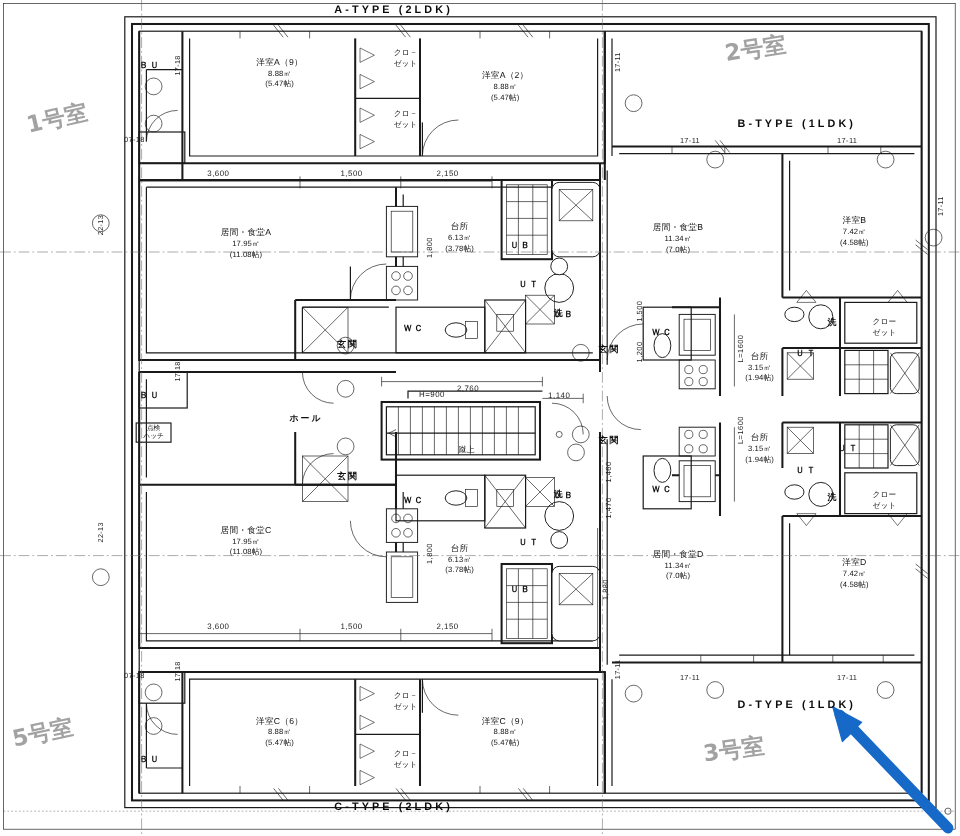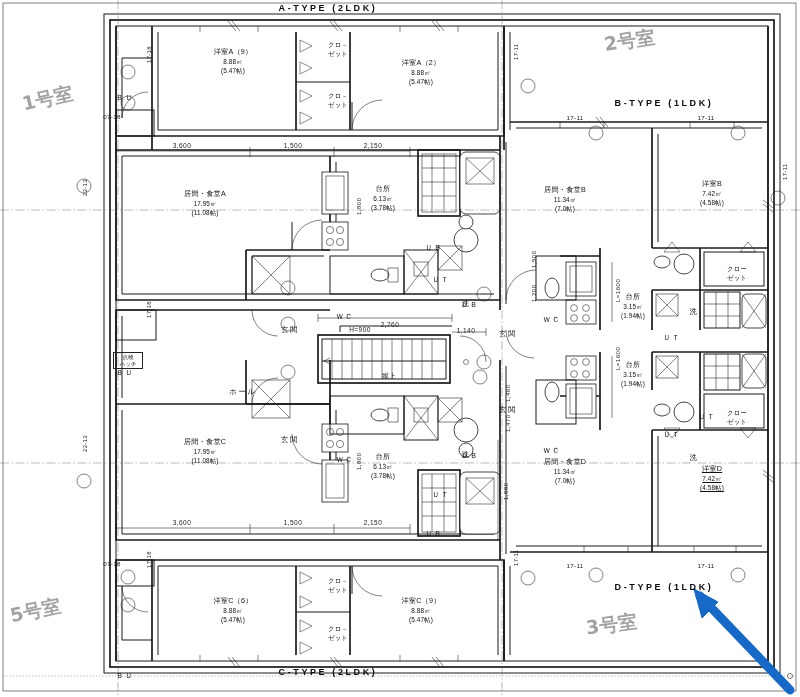--- a/index.html
+++ b/index.html
@@ -13,21 +13,21 @@
   .t{position:absolute;white-space:pre;color:#111;line-height:1.05;}
   .rm{font-size:7.2px;letter-spacing:.2px;}
   .rm-s{font-size:6.4px;letter-spacing:.1px;}
   .ttl{font-size:9px;letter-spacing:2.6px;font-weight:700;color:#0b0b0b;}
   .dim{font-size:6.6px;letter-spacing:.4px;color:#222;}
   .dimv{font-size:6.2px;letter-spacing:.4px;color:#222;
         transform-origin:0 0;transform:rotate(-90deg);}
   .tag{font-size:6.2px;letter-spacing:.3px;color:#222;}
   .tagv{font-size:6px;letter-spacing:.3px;color:#222;
         transform-origin:0 0;transform:rotate(-90deg);}
-  .abbr{font-size:7.4px;letter-spacing:1.6px;font-weight:400;margin-top:43px;}
+  .abbr{font-size:7.4px;letter-spacing:1.6px;font-weight:700;}
   .cen{text-align:center;transform:translateX(-50%);}
   .hand{position:absolute;color:#8e8e8e;font-size:19px;font-weight:700;
         font-family:"DejaVu Sans",sans-serif;white-space:pre;
         opacity:.82;}
   .boxlbl{position:absolute;border:1px solid #222;font-size:5.6px;
           text-align:center;line-height:1.18;padding:1px 1px;color:#111;}
 </style>
 </head>
 <body>
 
@@ -470,21 +470,21 @@
         <div class="t rm cen" style="left: 421px; top: 59px;"><div>洋室A（2）</div><div class="rm-s" style="margin-top:3px">8.88㎡</div><div class="rm-s" style="margin-top:3px">(5.47帖)</div></div>
         <div class="t rm cen" style="left: 205px; top: 190px;"><div>居間・食堂A</div><div class="rm-s" style="margin-top:3px">17.95㎡</div><div class="rm-s" style="margin-top:3px">(11.08帖)</div></div>
         <div class="t rm cen" style="left: 383px; top: 185px;"><div>台所</div><div class="rm-s" style="margin-top:3px">6.13㎡</div><div class="rm-s" style="margin-top:3px">(3.78帖)</div></div>
         <div class="t rm cen" style="left: 565px; top: 186px;"><div>居間・食堂B</div><div class="rm-s" style="margin-top:3px">11.34㎡</div><div class="rm-s" style="margin-top:3px">(7.0帖)</div></div>
         <div class="t rm cen" style="left: 712px; top: 180px;"><div>洋室B</div><div class="rm-s" style="margin-top:3px">7.42㎡</div><div class="rm-s" style="margin-top:3px">(4.58帖)</div></div>
         <div class="t rm cen" style="left: 633px; top: 293px;"><div>台所</div><div class="rm-s" style="margin-top:3px">3.15㎡</div><div class="rm-s" style="margin-top:3px">(1.94帖)</div></div>
         <div class="t rm cen" style="left: 633px; top: 361px;"><div>台所</div><div class="rm-s" style="margin-top:3px">3.15㎡</div><div class="rm-s" style="margin-top:3px">(1.94帖)</div></div>
         <div class="t rm cen" style="left: 205px; top: 438px;"><div>居間・食堂C</div><div class="rm-s" style="margin-top:3px">17.95㎡</div><div class="rm-s" style="margin-top:3px">(11.08帖)</div></div>
         <div class="t rm cen" style="left: 383px; top: 453px;"><div>台所</div><div class="rm-s" style="margin-top:3px">6.13㎡</div><div class="rm-s" style="margin-top:3px">(3.78帖)</div></div>
         <div class="t rm cen" style="left: 565px; top: 458px;"><div>居間・食堂D</div><div class="rm-s" style="margin-top:3px">11.34㎡</div><div class="rm-s" style="margin-top:3px">(7.0帖)</div></div>
-        <div class="t rm cen" style="left: 712px; top: 465px; text-decoration: underline;"><div>洋室D</div><div class="rm-s" style="margin-top:3px">7.42㎡</div><div class="rm-s" style="margin-top:3px">(4.58帖)</div></div>
+        <div class="t rm cen" style="left: 712px; top: 465px;"><div>洋室D</div><div class="rm-s" style="margin-top:3px">7.42㎡</div><div class="rm-s" style="margin-top:3px">(4.58帖)</div></div>
         <div class="t rm cen" style="left: 233px; top: 597px;"><div>洋室C（6）</div><div class="rm-s" style="margin-top:3px">8.88㎡</div><div class="rm-s" style="margin-top:3px">(5.47帖)</div></div>
         <div class="t rm cen" style="left: 421px; top: 597px;"><div>洋室C（9）</div><div class="rm-s" style="margin-top:3px">8.88㎡</div><div class="rm-s" style="margin-top:3px">(5.47帖)</div></div>
       </div>
 
     <div id="closets-host">
         <div class="t rm-s cen" style="left: 338px; top: 42px;"><div>クロ－</div><div style="margin-top:2px">ゼット</div></div>
         <div class="t rm-s cen" style="left: 338px; top: 93px;"><div>クロ－</div><div style="margin-top:2px">ゼット</div></div>
         <div class="t rm-s cen" style="left: 338px; top: 578px;"><div>クロ－</div><div style="margin-top:2px">ゼット</div></div>
         <div class="t rm-s cen" style="left: 338px; top: 626px;"><div>クロ－</div><div style="margin-top:2px">ゼット</div></div>
         <div class="t rm-s cen" style="left: 737px; top: 266px;"><div>クロー</div><div style="margin-top:2px">ゼット</div></div>
@@ -505,21 +505,21 @@
         <div class="t abbr cen" style="left: 470px; top: 258px;">ＵＢ</div>
         <div class="t abbr cen" style="left: 470px; top: 409px;">ＵＢ</div>
         <div class="t abbr cen" style="left: 345px; top: 270px;">ＷＣ</div>
         <div class="t abbr cen" style="left: 345px; top: 413px;">ＷＣ</div>
         <div class="t abbr cen" style="left: 552px; top: 273px;">ＷＣ</div>
         <div class="t abbr cen" style="left: 552px; top: 404px;">ＷＣ</div>
         <div class="t abbr cen" style="left: 466px; top: 257px;">洗</div>
         <div class="t abbr cen" style="left: 466px; top: 408px;">洗</div>
         <div class="t abbr cen" style="left: 694px; top: 265px;">洗</div>
         <div class="t abbr cen" style="left: 694px; top: 411px;">洗</div>
-        <div class="t abbr cen" style="left: 243px; top: 345px;">ホール</div>
+        <div class="t abbr cen" style="left: 255px; top: 345px;">ホール</div>
         <div class="t abbr cen" style="left: 290px; top: 283px;">玄関</div>
         <div class="t abbr cen" style="left: 290px; top: 393px;">玄関</div>
         <div class="t abbr cen" style="left: 508px; top: 287px;">玄関</div>
         <div class="t abbr cen" style="left: 508px; top: 363px;">玄関</div>
       </div>
 
     <div id="dimh-host">
         <div class="t dim cen" style="left: 182px; top: 143px;">3,600</div>
         <div class="t dim cen" style="left: 293px; top: 143px;">1,500</div>
         <div class="t dim cen" style="left: 373px; top: 143px;">2,150</div>

